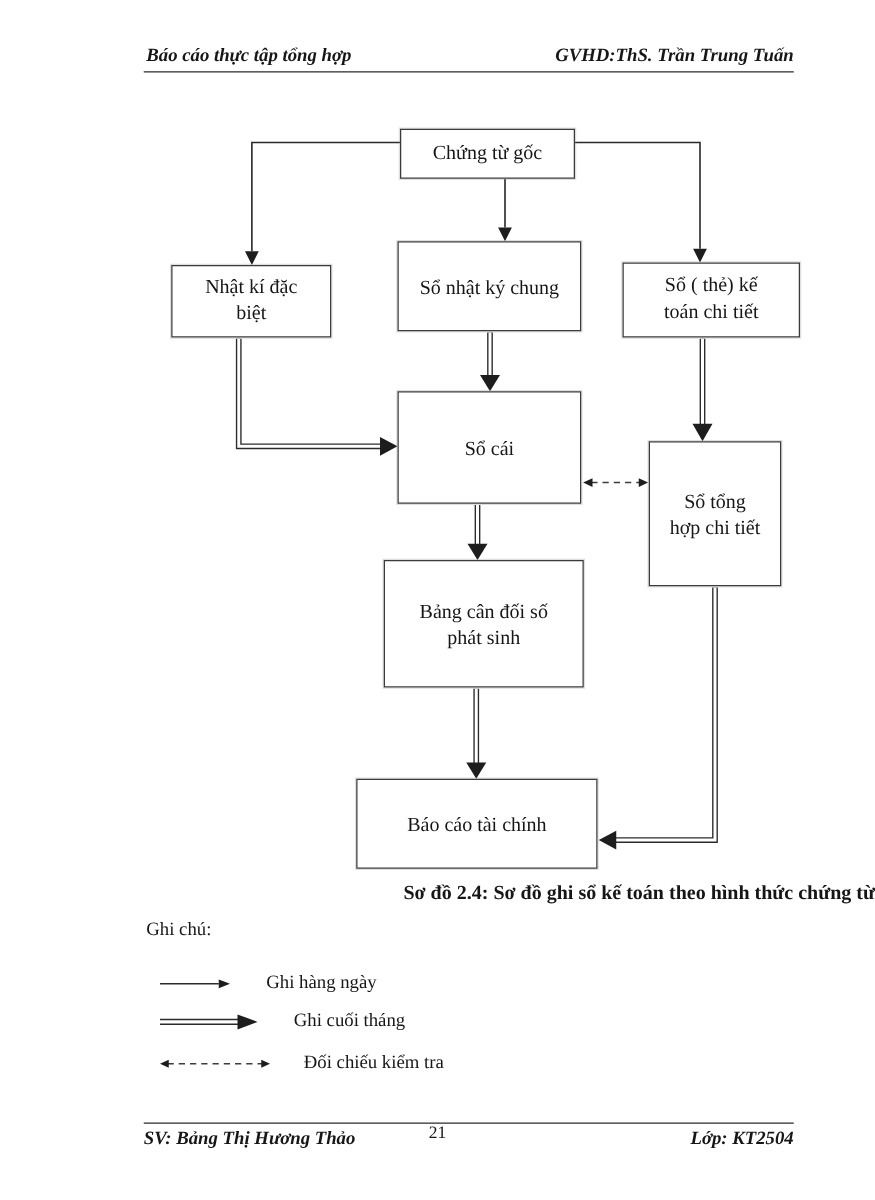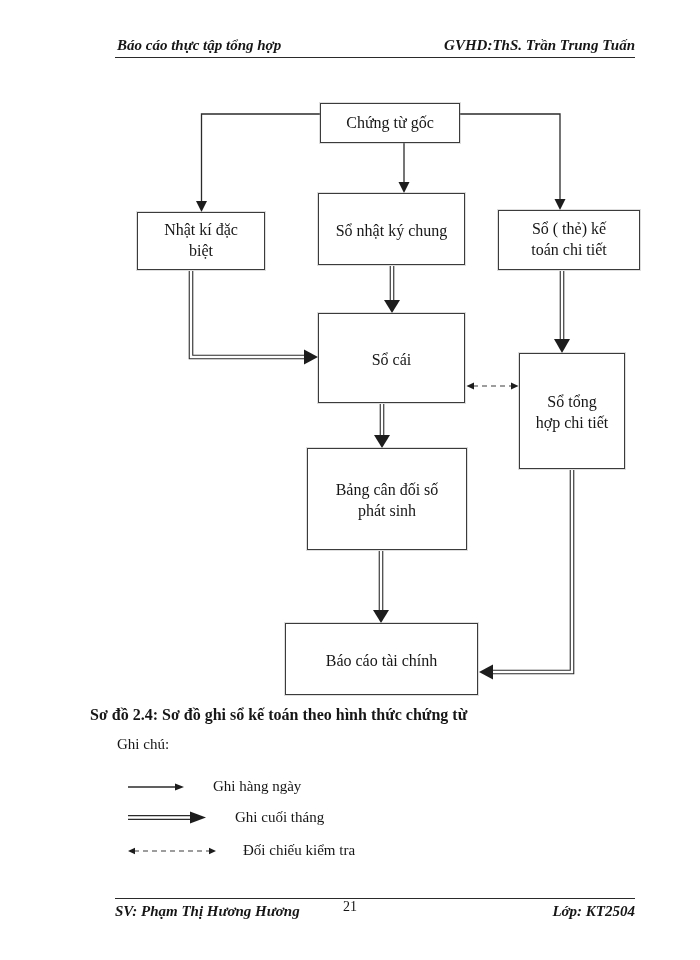--- a/index.html
+++ b/index.html
@@ -33,21 +33,21 @@
   .box span{white-space:pre-line;}
   .v-center{align-items:center;}
   .v-top{align-items:center;padding-top:4px;}
   svg.connectors{position:absolute;left:0;top:0;z-index:1;pointer-events:none;}
   .thin{fill:none;stroke:#2b2b2b;stroke-width:1.3;}
   .dbl-outer{fill:none;stroke:#2b2b2b;stroke-width:4.6;stroke-linejoin:miter;}
   .dbl-inner{fill:none;stroke:#ffffff;stroke-width:2.4;stroke-linejoin:miter;}
   .head{fill:#1d1d1d;stroke:none;}
   .dash{fill:none;stroke:#3d3d3d;stroke-width:1.2;stroke-dasharray:5 4;}
   
-  .caption{position:absolute;top:706px;left:0;right:0;padding-left:90px;text-align:left;font-size:16px;font-weight:bold;white-space:nowrap;}
+  .caption{position:absolute;top:706px;left:0;right:0;padding-left:46px;text-align:right;font-size:16px;font-weight:bold;white-space:nowrap;}
   .legend-title{position:absolute;left:117px;top:736px;font-size:15px;}
   .legend-row{position:absolute;left:127px;display:flex;align-items:center;font-size:15px;}
   .legend-row svg{display:block;}
   .legend-row .lbl{margin-left:26px;white-space:nowrap;}
 </style>
 </head>
 <body>
 
 <div class="page">
 
@@ -162,16 +162,16 @@
     <svg width="90" height="10" viewBox="0 0 90 10">
       <path d="M7,5 H83" fill="none" stroke="#3d3d3d" stroke-width="1.2" stroke-dasharray="5 4"></path>
       <polygon points="8,1.8 8,8.2 1,5" fill="#1d1d1d"></polygon>
       <polygon points="82,1.8 82,8.2 89,5" fill="#1d1d1d"></polygon>
     </svg>
     <span class="lbl">Đối chiếu kiểm tra</span>
   </div>
 
   <div class="ftr-rule"></div>
   <div class="page-num">21</div>
-  <div class="ftr-text ftr-left">SV: Phạm Thị Hương Hương</div>
+  <div class="ftr-text ftr-left">SV: Bảng Thị Hương Thảo</div>
   <div class="ftr-text ftr-right">Lớp: KT2504</div>
 
 </div>
 
 </body></html>

